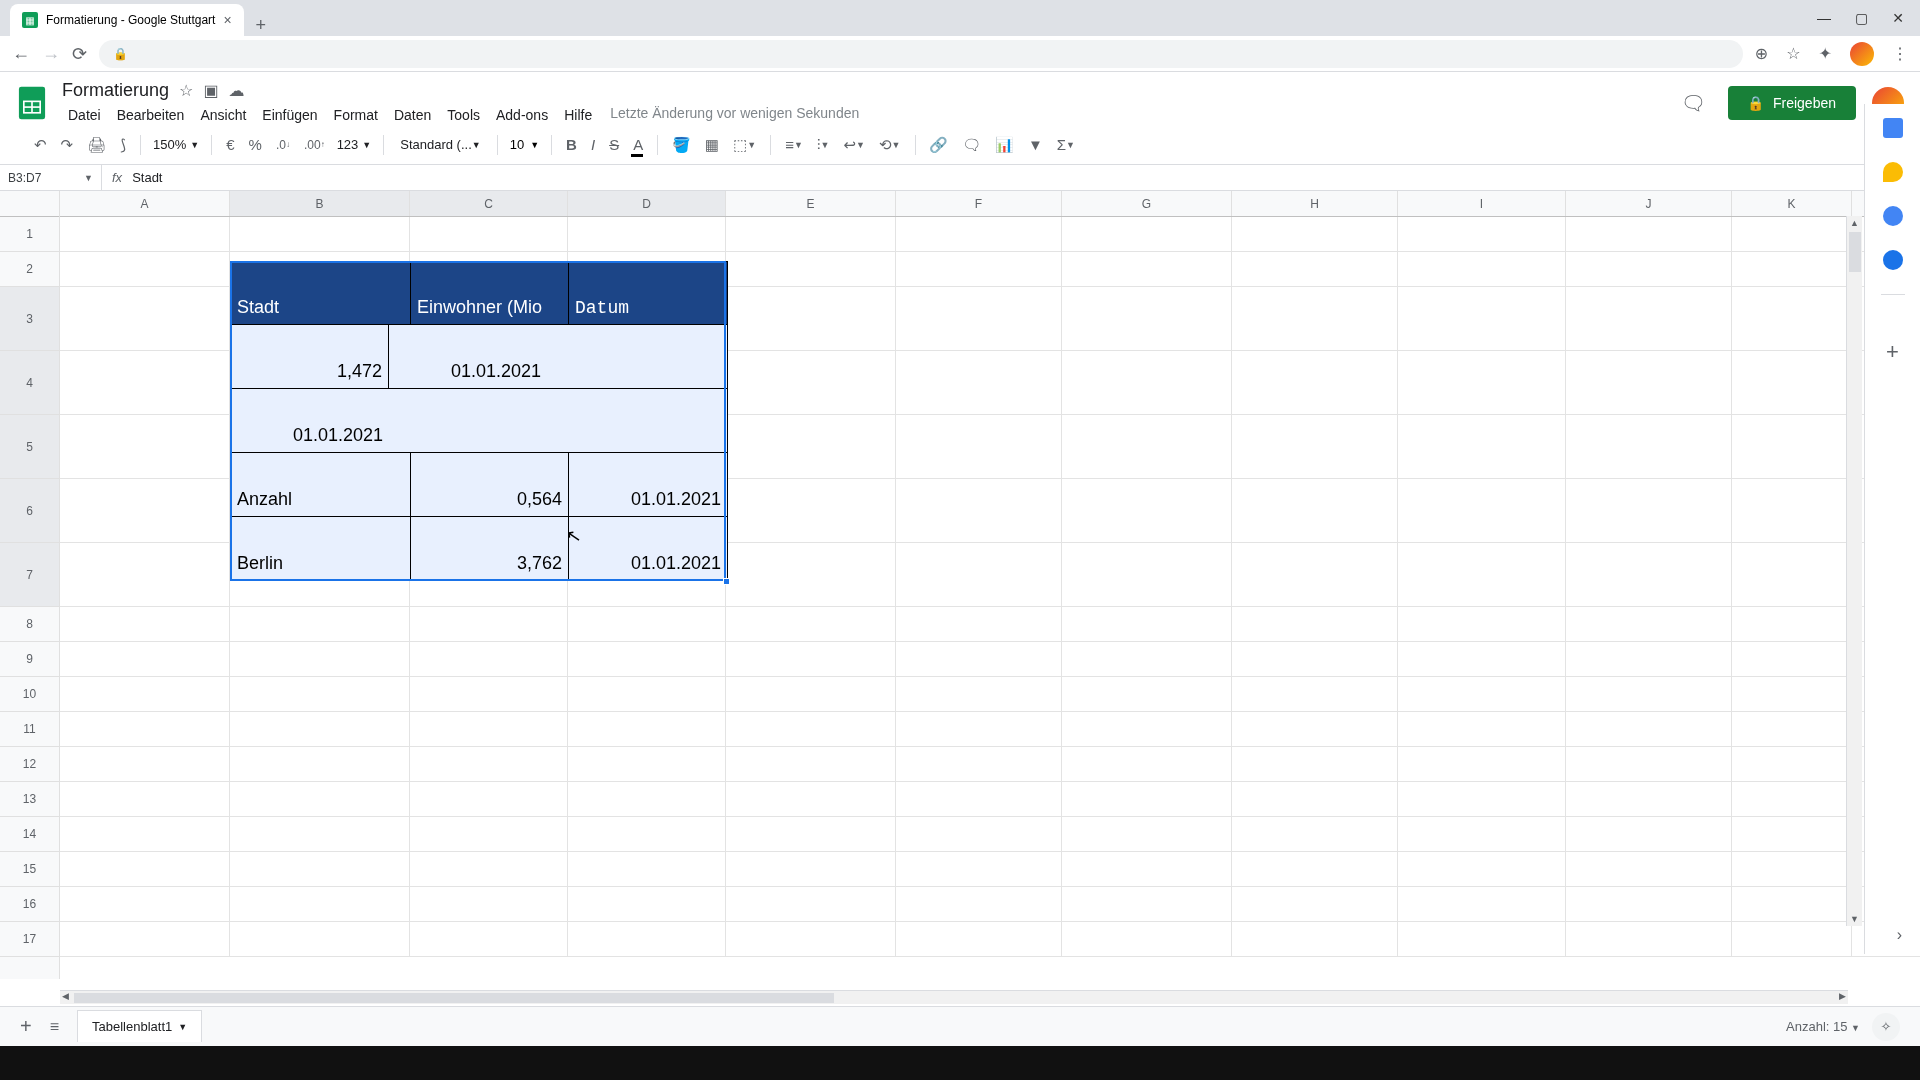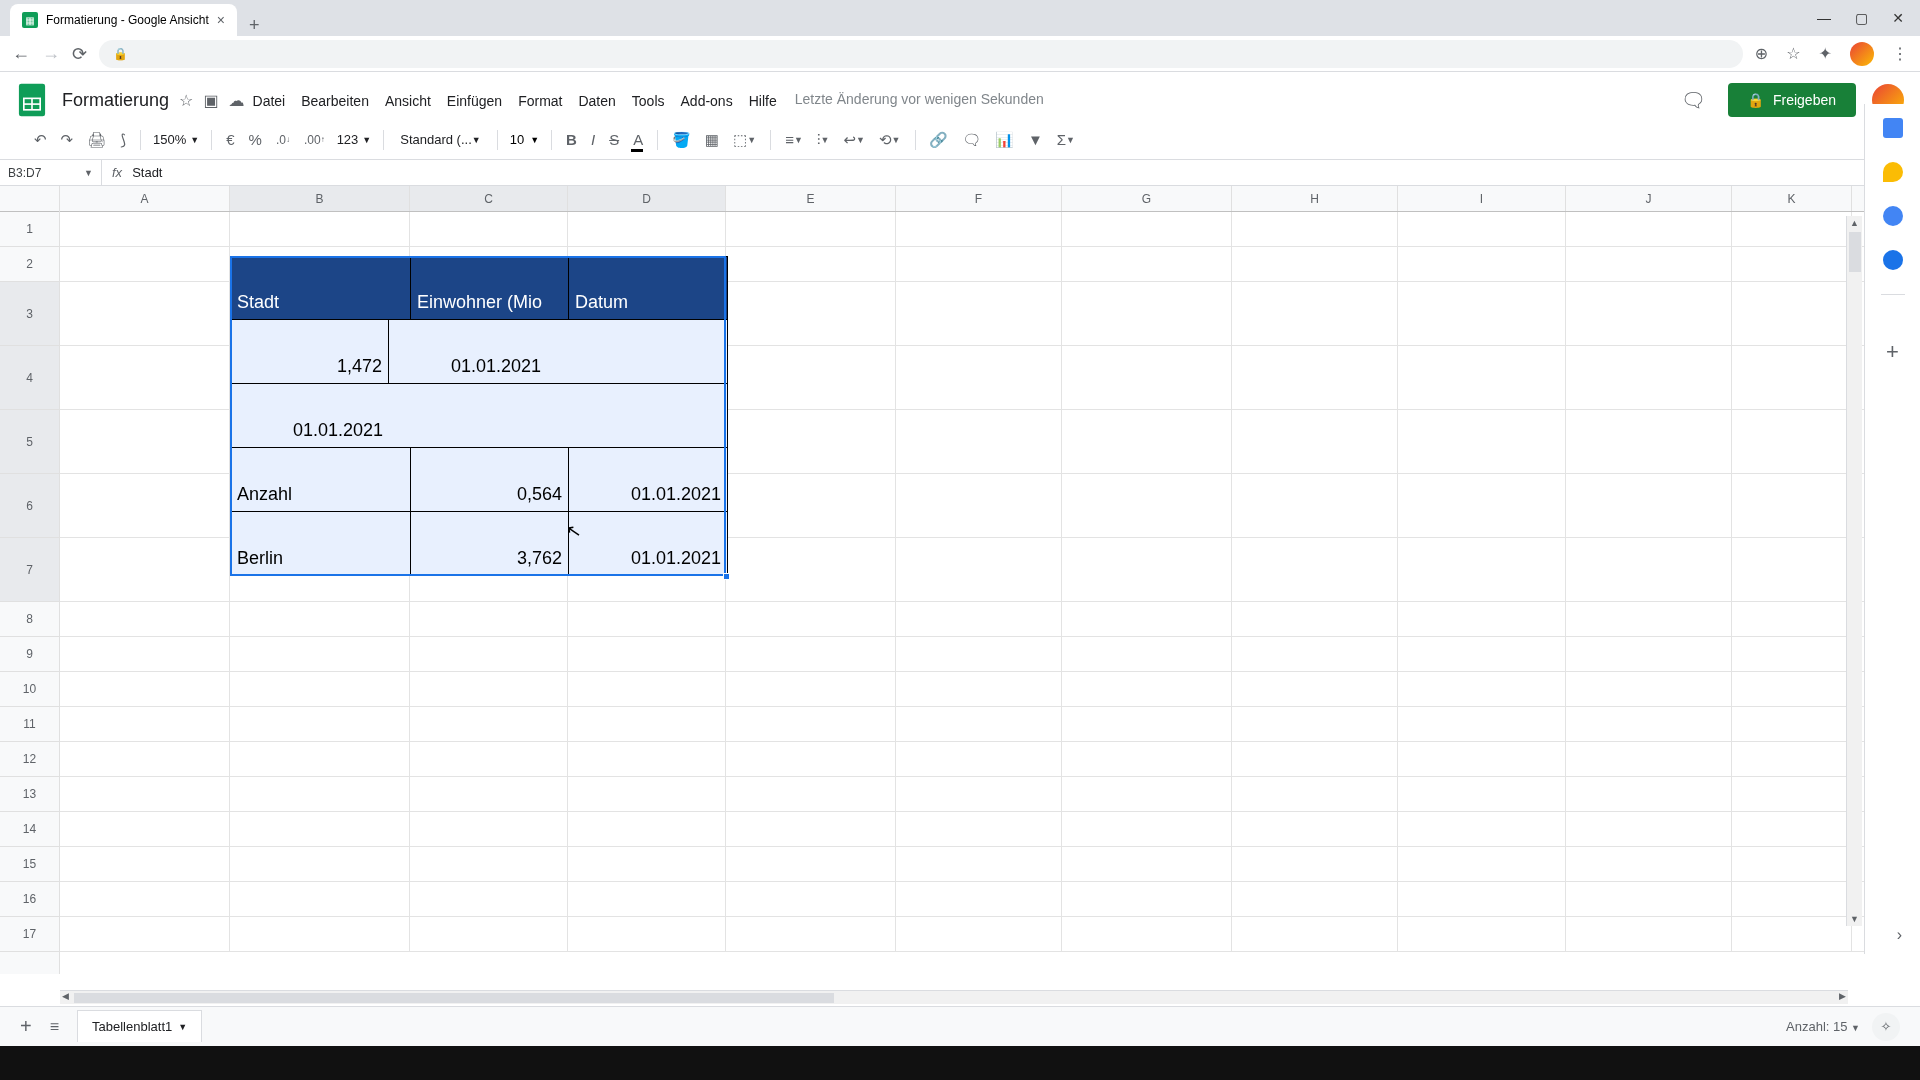--- a/index.html
+++ b/index.html
@@ -18,21 +18,21 @@
 .nav-btn.disabled { color: #bdc1c6; }
 .url-input { flex: 1; background: #f1f3f4; border-radius: 16px; height: 28px; display: flex; align-items: center; padding: 0 14px; font-size: 13px; color: #202124; gap: 10px; }
 .lock { color: #5f6368; font-size: 12px; }
 .url-right { display: flex; gap: 18px; align-items: center; color: #5f6368; }
 .avatar-small { width: 24px; height: 24px; border-radius: 50%; background: linear-gradient(135deg,#ea4335,#fbbc04); }
 
 
 .app-header { display: flex; align-items: center; padding: 8px 16px 0 12px; gap: 10px; }
 .sheets-logo { width: 40px; height: 40px; display: flex; align-items: center; justify-content: center; }
 .sheets-logo svg { width: 36px; height: 36px; }
-.doc-info { display: flex; flex-direction: row; gap: 2px; justify-content: space-between; }
+.doc-info { display: flex; flex-direction: column; gap: 2px; justify-content: space-between; }
 .doc-title-row { display: flex; align-items: center; gap: 10px; }
 .doc-title { font-size: 18px; color: #202124; }
 .title-icon { color: #5f6368; font-size: 16px; }
 .menus { display: flex; gap: 4px; font-size: 14px; color: #202124; margin-top: 2px; }
 .menu-item { padding: 2px 6px; }
 .last-edit { color: #80868b; font-size: 14px; margin-left: 8px; }
 .header-right { margin-left: auto; display: flex; align-items: center; gap: 16px; }
 .comment-btn { width: 36px; height: 36px; border-radius: 50%; display: flex; align-items: center; justify-content: center; color: #5f6368; font-size: 20px; }
 .share-btn { background: #188038; color: #fff; border-radius: 4px; padding: 9px 20px; font-size: 14px; font-weight: 500; display: flex; align-items: center; gap: 8px; }
 .user-avatar { width: 32px; height: 32px; border-radius: 50%; background: linear-gradient(135deg,#ea4335,#fbbc04); }
@@ -69,21 +69,21 @@
 .cells { position: relative; }
 .cell-row { display: flex; border-bottom: 1px solid #e3e3e3; }
 .cell-row.normal { height: 35px; }
 .cell-row.tall { height: 64px; }
 .cell { border-right: 1px solid #e3e3e3; }
 
 
 .data-table { position: absolute; }
 .dt-header { background: #1c4587; color: #fff; height: 64px; display: flex; border: 1px solid #000; }
 .dt-header div { display: flex; align-items: flex-end; padding: 0 6px 6px 6px; font-size: 18px; white-space: nowrap; overflow: hidden; border-right: 1px solid #000; }
-.dt-header div:last-child { border-right: none; }
+.dt-header div:last-child { border-right: none; font-family: Liberation Mono, monospace; }
 .dt-row { height: 64px; display: flex; background: #e8f0fe; border-left: 1px solid #000; border-right: 1px solid #000; border-bottom: 1px solid #000; }
 .dt-row div { display: flex; align-items: flex-end; padding: 0 6px 6px 6px; font-size: 18px; color: #000; border-right: 1px solid #000; }
 .dt-row div:last-child { border-right: none; }
 .dt-row div.num { justify-content: flex-end; }
 
 .selection-border { position: absolute; border: 2px solid #1a73e8; pointer-events: none; }
 .selection-handle { position: absolute; width: 7px; height: 7px; background: #1a73e8; border: 1px solid #fff; }
 
 
 .side-panel { position: absolute; right: 0; top: 104px; width: 56px; border-left: 1px solid #dadce0; background: #fff; display: flex; flex-direction: column; align-items: center; padding-top: 14px; gap: 24px; height: 850px; }
@@ -108,21 +108,21 @@
 .scrollbar-h { position: absolute; bottom: 76px; left: 60px; right: 72px; height: 14px; background: #f1f1f1; border-top: 1px solid #dadce0; }
 .scrollbar-h .thumb { position: absolute; left: 14px; top: 2px; height: 10px; width: 760px; background: #dadce0; }
 .scrollbar-h .arr { position: absolute; top: 0; font-size: 9px; color: #5f6368; }
 </style>
 </head>
 <body>
 
 <div class="browser-tabs">
   <div class="tab">
     <div class="tab-favicon">▦</div>
-    <span>Formatierung - Google Ansicht</span>
+    <span>Formatierung - Google Stuttgart</span>
     <span class="tab-close">×</span>
   </div>
   <div class="new-tab">+</div>
   <div class="window-controls">
     <span>—</span>
     <span>▢</span>
     <span>✕</span>
   </div>
 </div>
 

